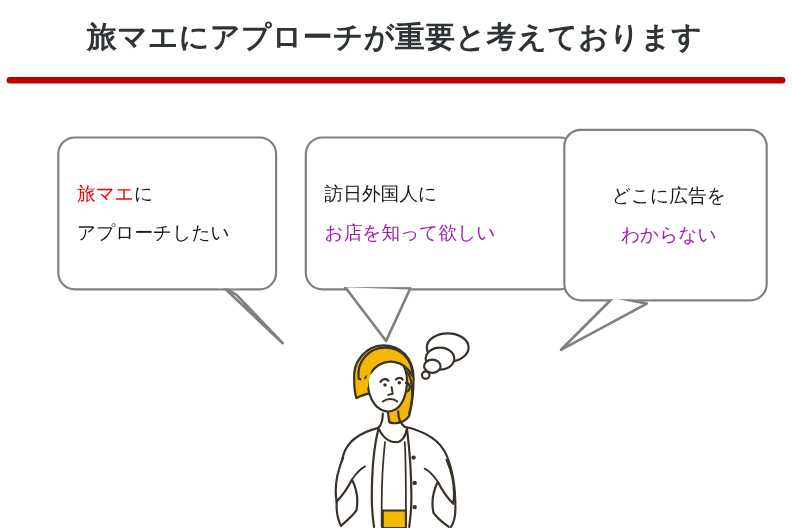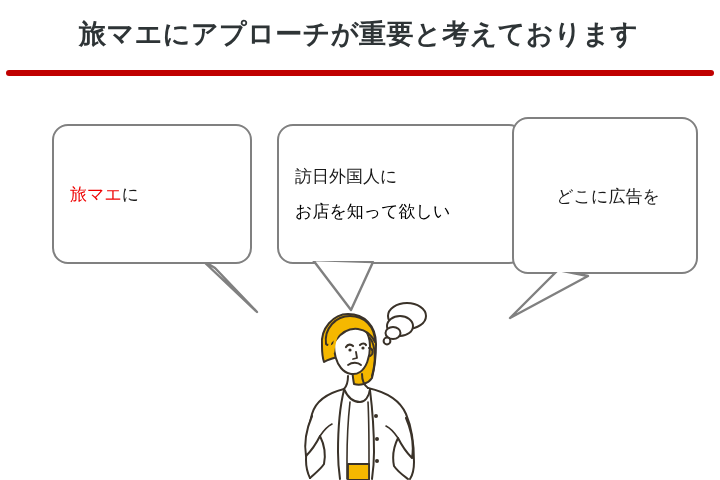--- a/index.html
+++ b/index.html
@@ -61,21 +61,21 @@
     transform: translateY(-50%);
     white-space: nowrap;
   }
   .line {
     display: block;
     margin: 0 0 18px 0;
     white-space: nowrap;
   }
   .line:last-child { margin-bottom: 0; }
   .hl { color: #ee0000; }
-  .hl-pink { color: #000000; }
+  .hl-pink { color: #a21caf; }
 
   
   .tail-svg {
     position: absolute;
     overflow: visible;
     pointer-events: none;
   }
 
   #balloon-1 { left: 52px;  top: 124px; width: 200px; height: 140px; }
   #balloon-2 { left: 277px; top: 124px; width: 248px; height: 140px; }
@@ -102,20 +102,21 @@
 <body>
 
 <div id="slide">
 
   <div id="title">旅マエにアプローチが重要と考えております</div>
   <div id="title-rule"></div>
 
   <div class="balloon" id="balloon-1">
     <div class="balloon-text">
       <span class="line"><span class="hl">旅マエ</span><span>に</span></span>
+      <span class="line">アプローチしたい</span>
     </div>
   </div>
   <svg class="tail-svg" id="tail-1" viewBox="0 0 210 56">
     <polygon points="150,2 205,54 163,10" fill="#ffffff" stroke="#808080" stroke-width="2.4" stroke-linejoin="round"></polygon>
     <rect x="145" y="-6" width="22" height="10" fill="#ffffff"></rect>
   </svg>
 
   <div class="balloon" id="balloon-2">
     <div class="balloon-text">
       <span class="line">訪日外国人に</span>
@@ -123,20 +124,21 @@
     </div>
   </div>
   <svg class="tail-svg" id="tail-2" viewBox="0 0 215 56">
     <polygon points="36,2 74,52 96,4" fill="#ffffff" stroke="#808080" stroke-width="2.4" stroke-linejoin="round"></polygon>
     <rect x="34" y="-6" width="64" height="9" fill="#ffffff"></rect>
   </svg>
 
   <div class="balloon" id="balloon-3">
     <div class="balloon-text">
       <span class="line">どこに広告を</span>
+      <span class="line hl-pink">わからない</span>
     </div>
 
   </div>
   <svg class="tail-svg" id="tail-3" viewBox="0 0 210 56">
     <polygon points="56,2 8,50 86,8" fill="#ffffff" stroke="#808080" stroke-width="2.4" stroke-linejoin="round"></polygon>
     <rect x="52" y="-6" width="38" height="10" fill="#ffffff"></rect>
   </svg>
 
   <svg id="character" viewBox="0 0 165 180">
     <g fill="none" stroke="#3a3229" stroke-width="2" stroke-linecap="round" stroke-linejoin="round">

